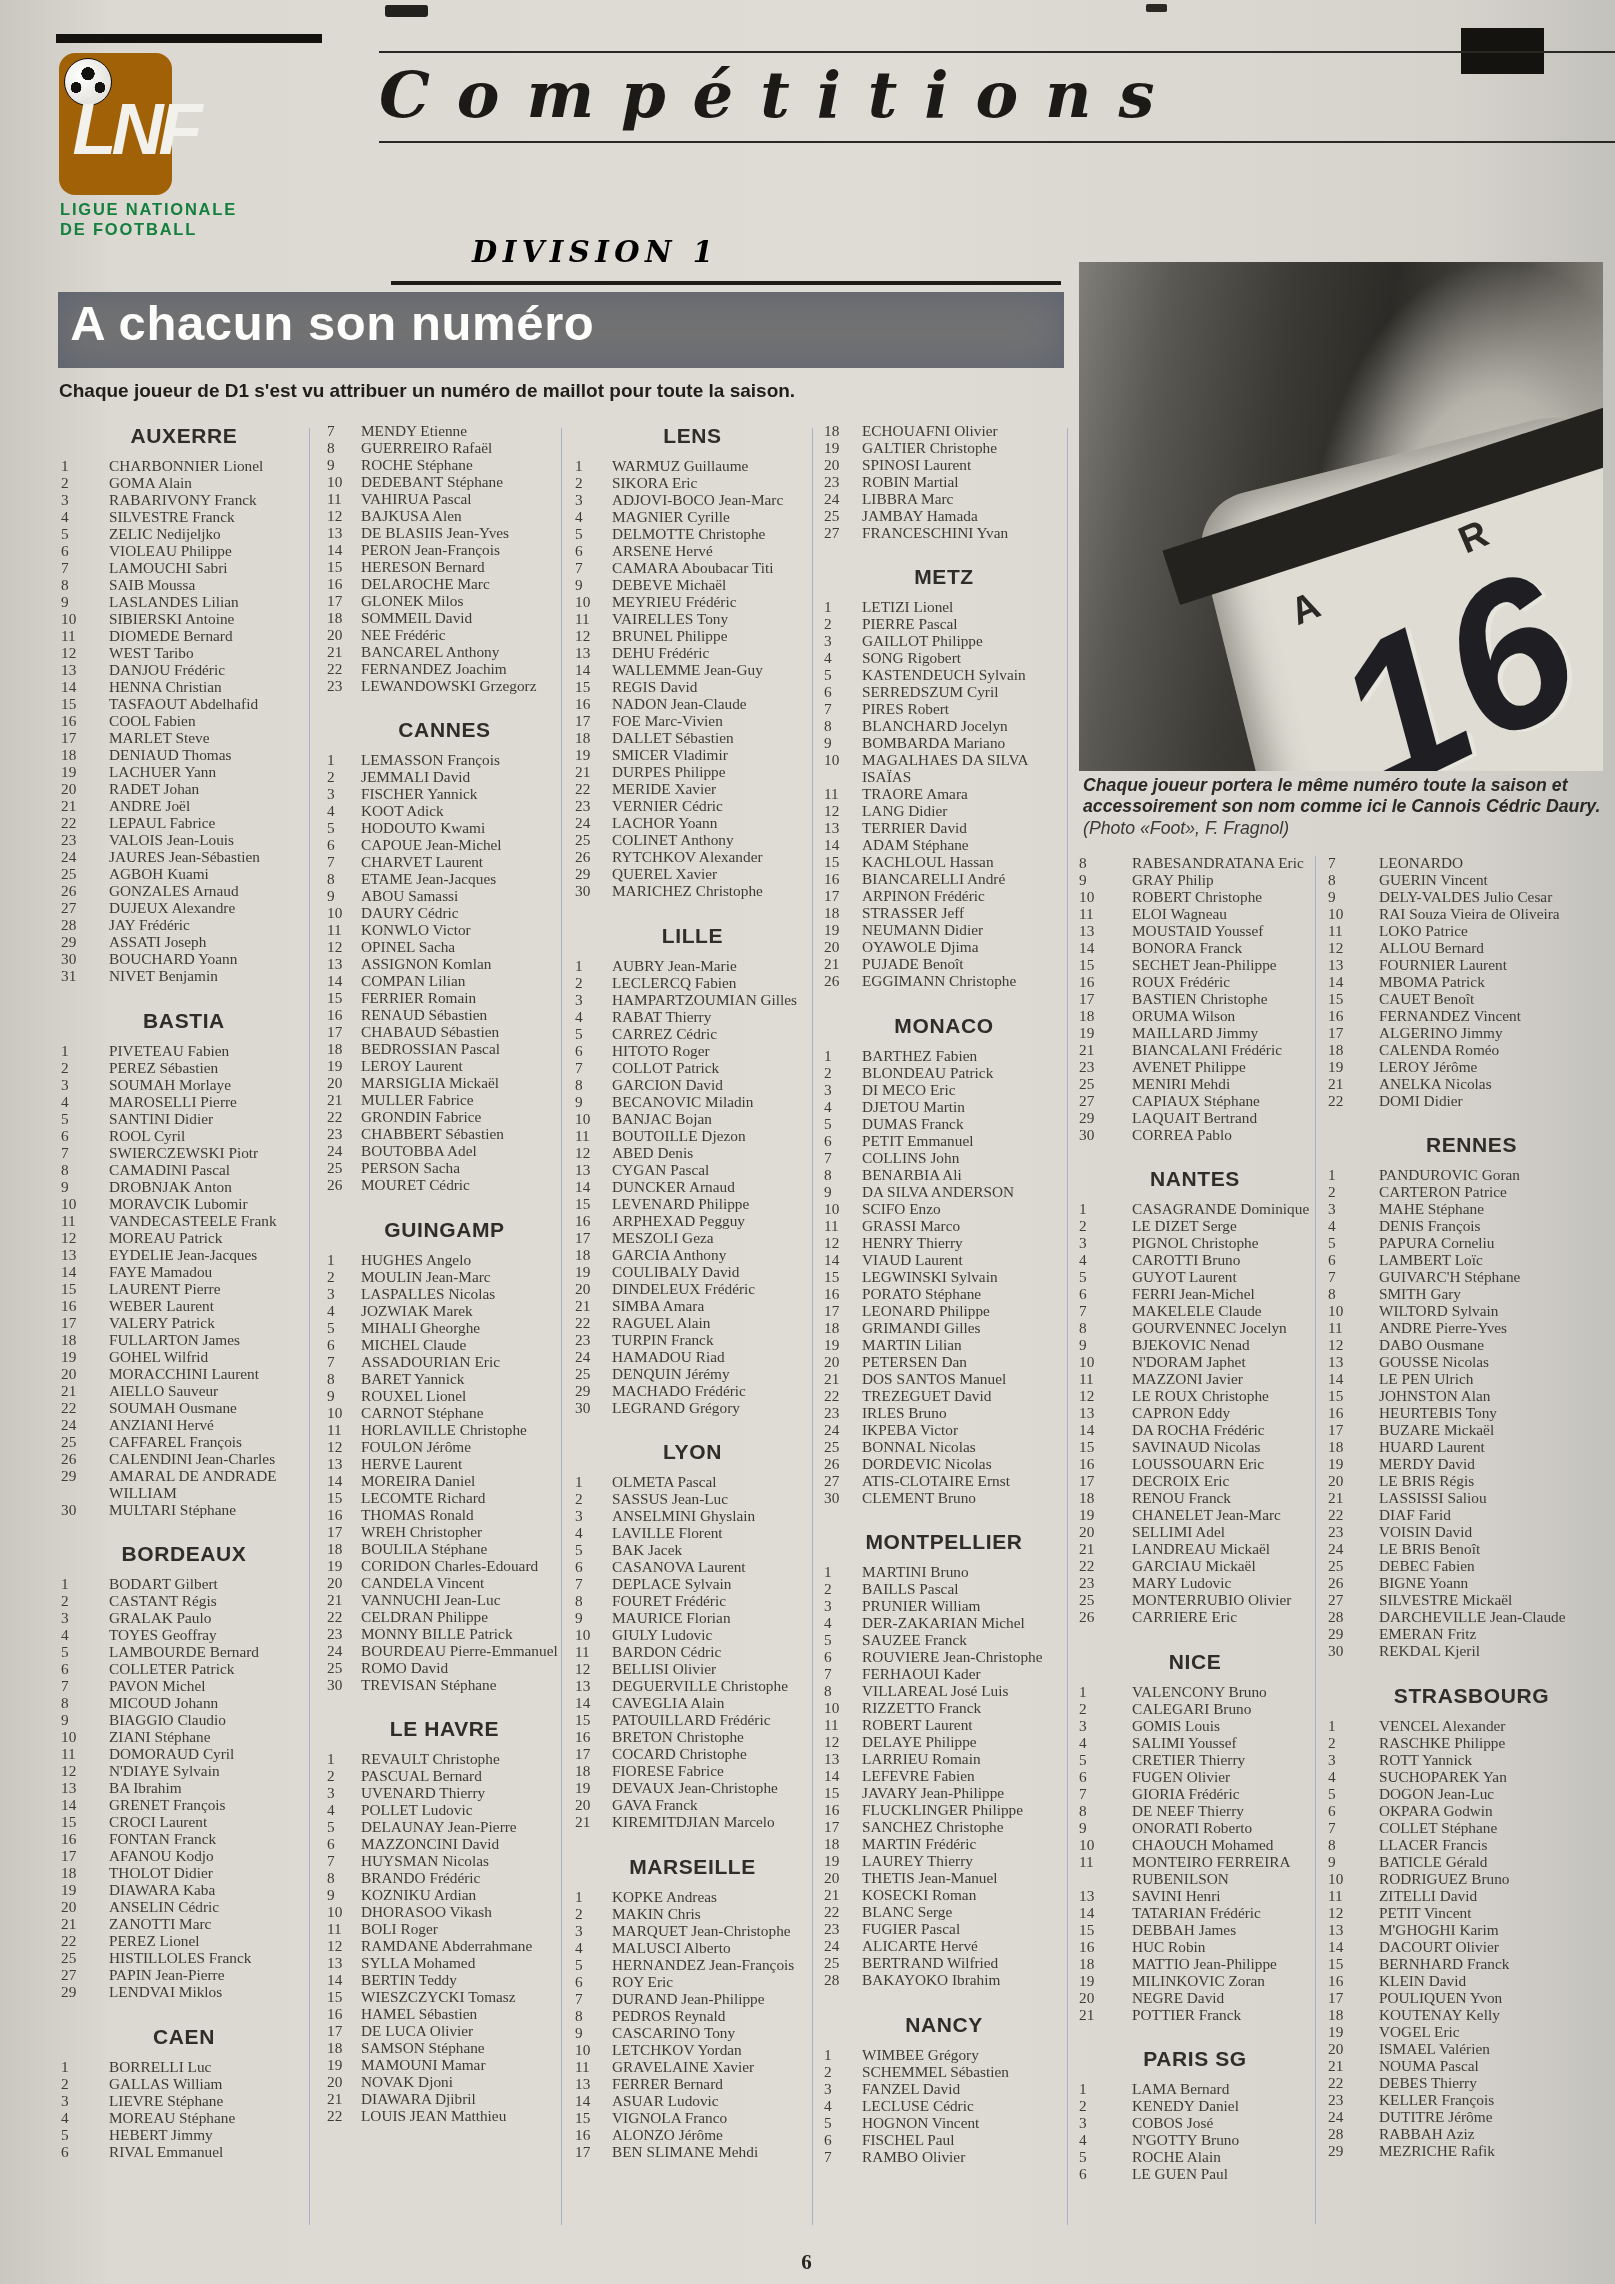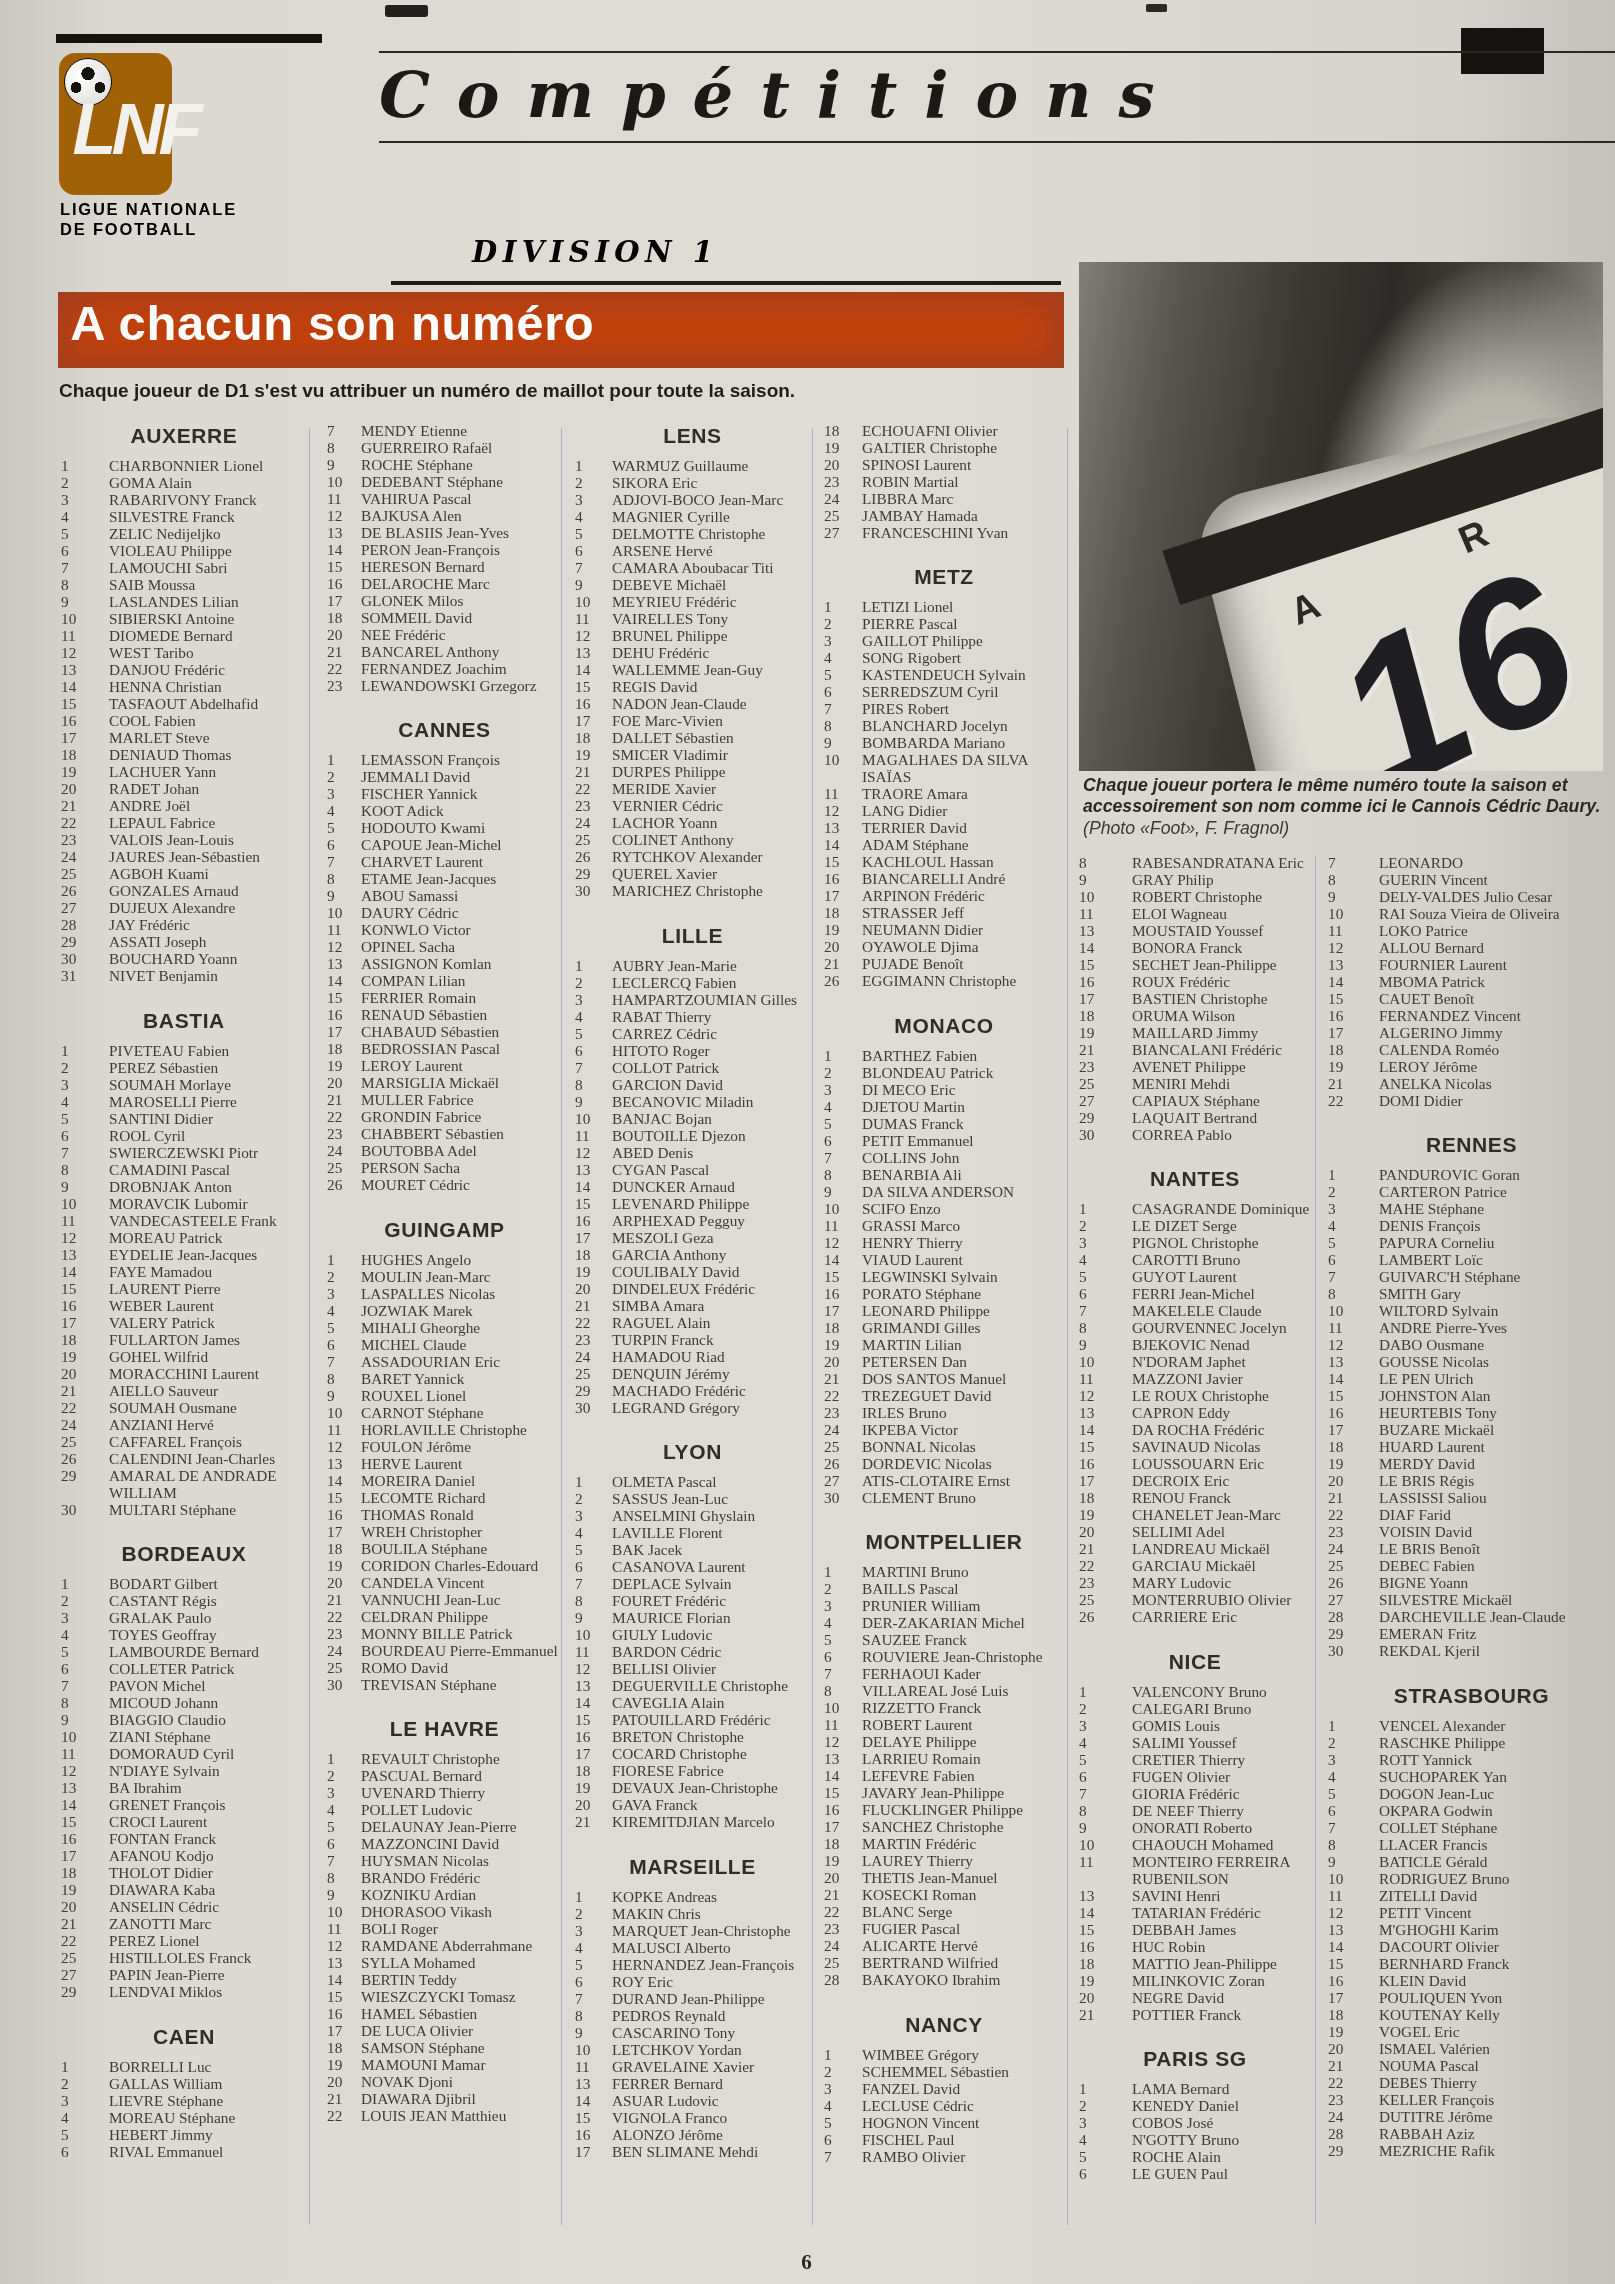--- a/index.html
+++ b/index.html
@@ -20,27 +20,27 @@
   .logo{position:absolute;left:59px;top:53px;width:113px;height:142px;background:#a16207;border-radius:16px;}
   .logo .lnf{position:absolute;left:13.4px;top:40px;font:italic 900 72px/1 "Liberation Sans",sans-serif;
       color:#f2f1ec;letter-spacing:-4.9px;}
   .ball{position:absolute;left:4.9px;top:4.9px;width:46px;height:46px;border-radius:50%;
       background:radial-gradient(circle 6.7px at 50% 32%,#14120f 97%,transparent 100%),
                  radial-gradient(circle 5.5px at 24% 62%,#14120f 97%,transparent 100%),
                  radial-gradient(circle 5.5px at 76% 62%,#14120f 97%,transparent 100%),
                  radial-gradient(circle at 35% 35%,#ffffff 0%,#d8d7d2 100%);
       border:1.8px solid #14120f;}
   .org{position:absolute;left:60px;top:200px;font:700 16.5px/19.6px "Liberation Sans",sans-serif;
-      letter-spacing:1.8px;color:#000000;}
+      letter-spacing:1.8px;color:#15803d;}
 
   
   .kicker{position:absolute;left:472px;top:238px;font:italic 700 29px/1 "DejaVu Serif",serif;
       letter-spacing:5.5px;color:#000000;}
   .kicker-rule{position:absolute;left:391px;top:281px;width:670px;height:3.7px;background:#1e1c17;}
-  .banner{position:absolute;left:58px;top:292px;width:1006px;height:76px;background:#c2410c;
+  .banner{position:absolute;left:58px;top:292px;width:1006px;height:76px;background:#737373;
       box-shadow:inset 0 0 43px rgba(35,55,105,.28);}
   .banner .headline{position:absolute;left:12.2px;top:7.3px;font:700 49px/1 "Liberation Sans",sans-serif;
       color:#fdfdfb;letter-spacing:0.6px;}
   .standfirst{position:absolute;left:59px;top:380px;width:1002px;
       font:700 19px/22px "Liberation Sans",sans-serif;color:#201e1a;}
 
   
   .photo{position:absolute;left:1079px;top:262px;width:524px;height:509px;overflow:hidden;
       background:radial-gradient(ellipse 263px 440px at 80% 62%,#d9d7ce 0%,#b4b2a9 42%,rgba(120,118,112,0) 72%),
                  linear-gradient(100deg,#807e78 0%,#5a5852 16%,#3c3a35 36%,#2d2b27 52%,#4c4a44 72%,#8e8c84 90%,#a7a59d 100%);}

